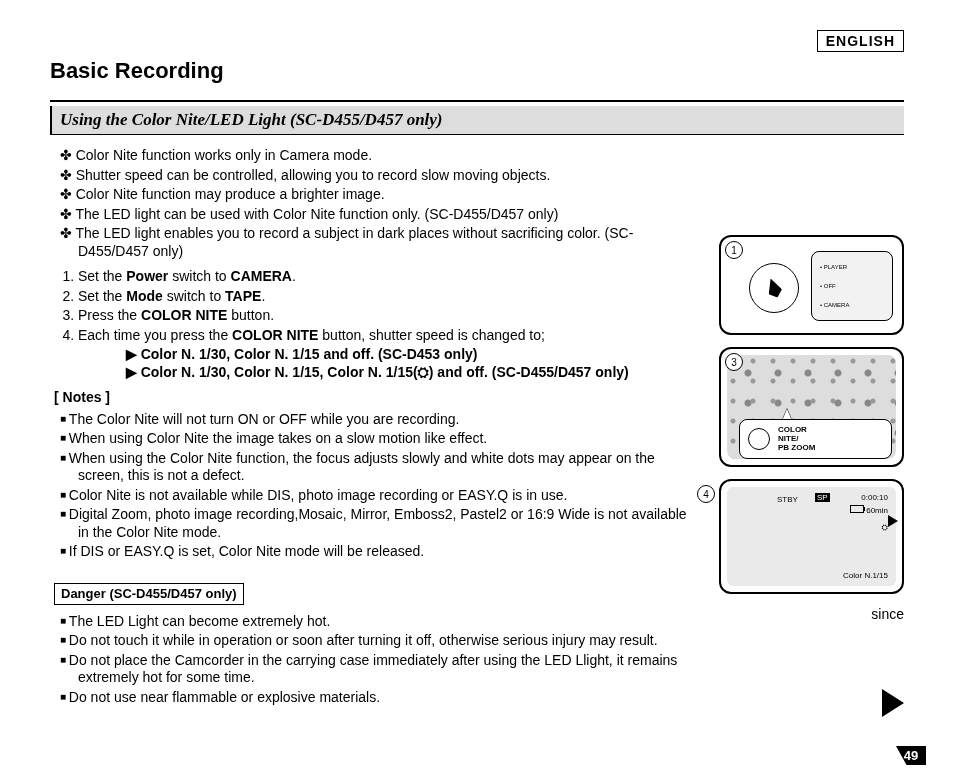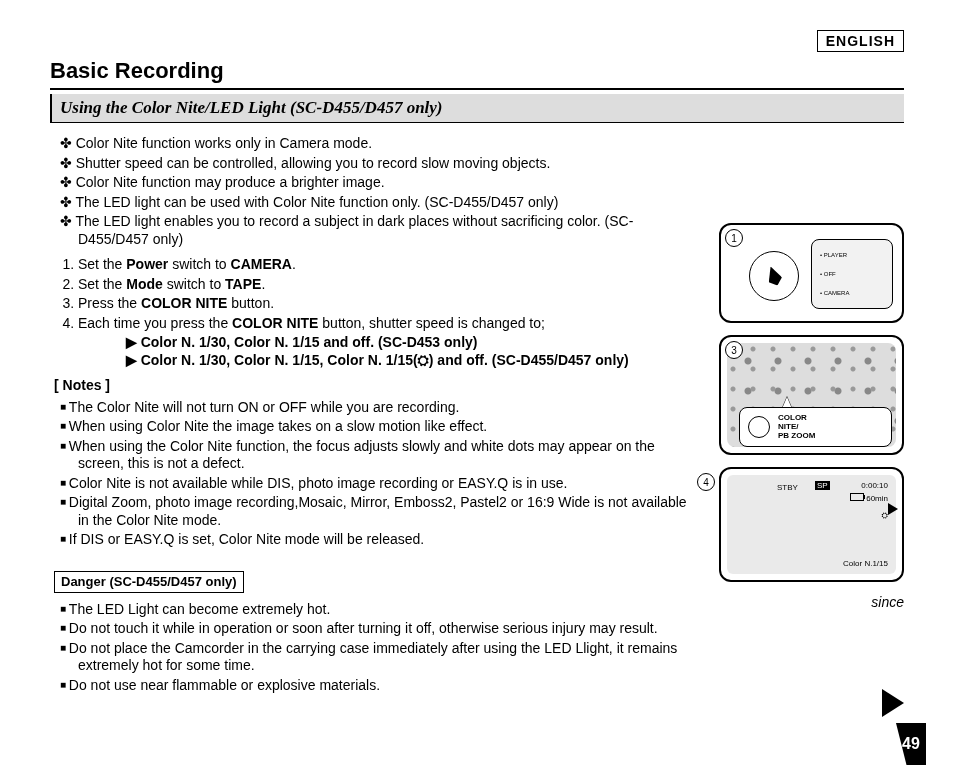--- a/index.html
+++ b/index.html
@@ -26,21 +26,21 @@
     padding: 2px 8px;
     font-weight: bold;
     font-size: 14px;
     letter-spacing: 1px;
   }
   h1 {
     font-size: 22px;
     font-weight: bold;
     margin: 28px 0 4px 0;
     border-bottom: 2px solid #000;
-    padding-bottom: 4px;
+    padding-bottom: 16px;
   }
   .subhead {
     background: #ddd;
     border-left: 2px solid #000;
     border-bottom: 1px solid #000;
     font-style: italic;
     font-weight: bold;
     font-size: 17px;
     font-family: "Times New Roman", serif;
     padding: 4px 8px;
@@ -72,34 +72,34 @@
   ul.notes li::before { content: "■ "; margin-left: -18px; font-size: 10px; position: relative; top: -2px; }
   .notes-head { font-weight: bold; margin: 8px 0 2px 4px; }
   .danger-box {
     display: inline-block;
     border: 1px solid #000;
     padding: 2px 6px;
     margin: 14px 0 4px 4px;
     font-weight: bold;
     font-size: 13px;
   }
-  .since { text-align: right; font-size: 14px; margin-top: 4px; font-style: italic; }
+  .since { text-align: right; font-size: 14px; margin-top: 4px; }
   .page-num {
     position: absolute;
     bottom: 14px;
     right: 28px;
     width: 30px;
-    height: 42px;
+    height: 19px;
     background: #000;
     color: #fff;
     font-weight: bold;
     display: flex;
     align-items: center;
     justify-content: center;
-    font-size: 16px;
+    font-size: 13px;
     clip-path: polygon(0 0, 100% 0, 100% 100%, 35% 100%);
   }
   .tri {
     position: absolute;
     bottom: 62px;
     right: 50px;
     width: 0; height: 0;
     border-top: 14px solid transparent;
     border-bottom: 14px solid transparent;
     border-left: 22px solid #000;

